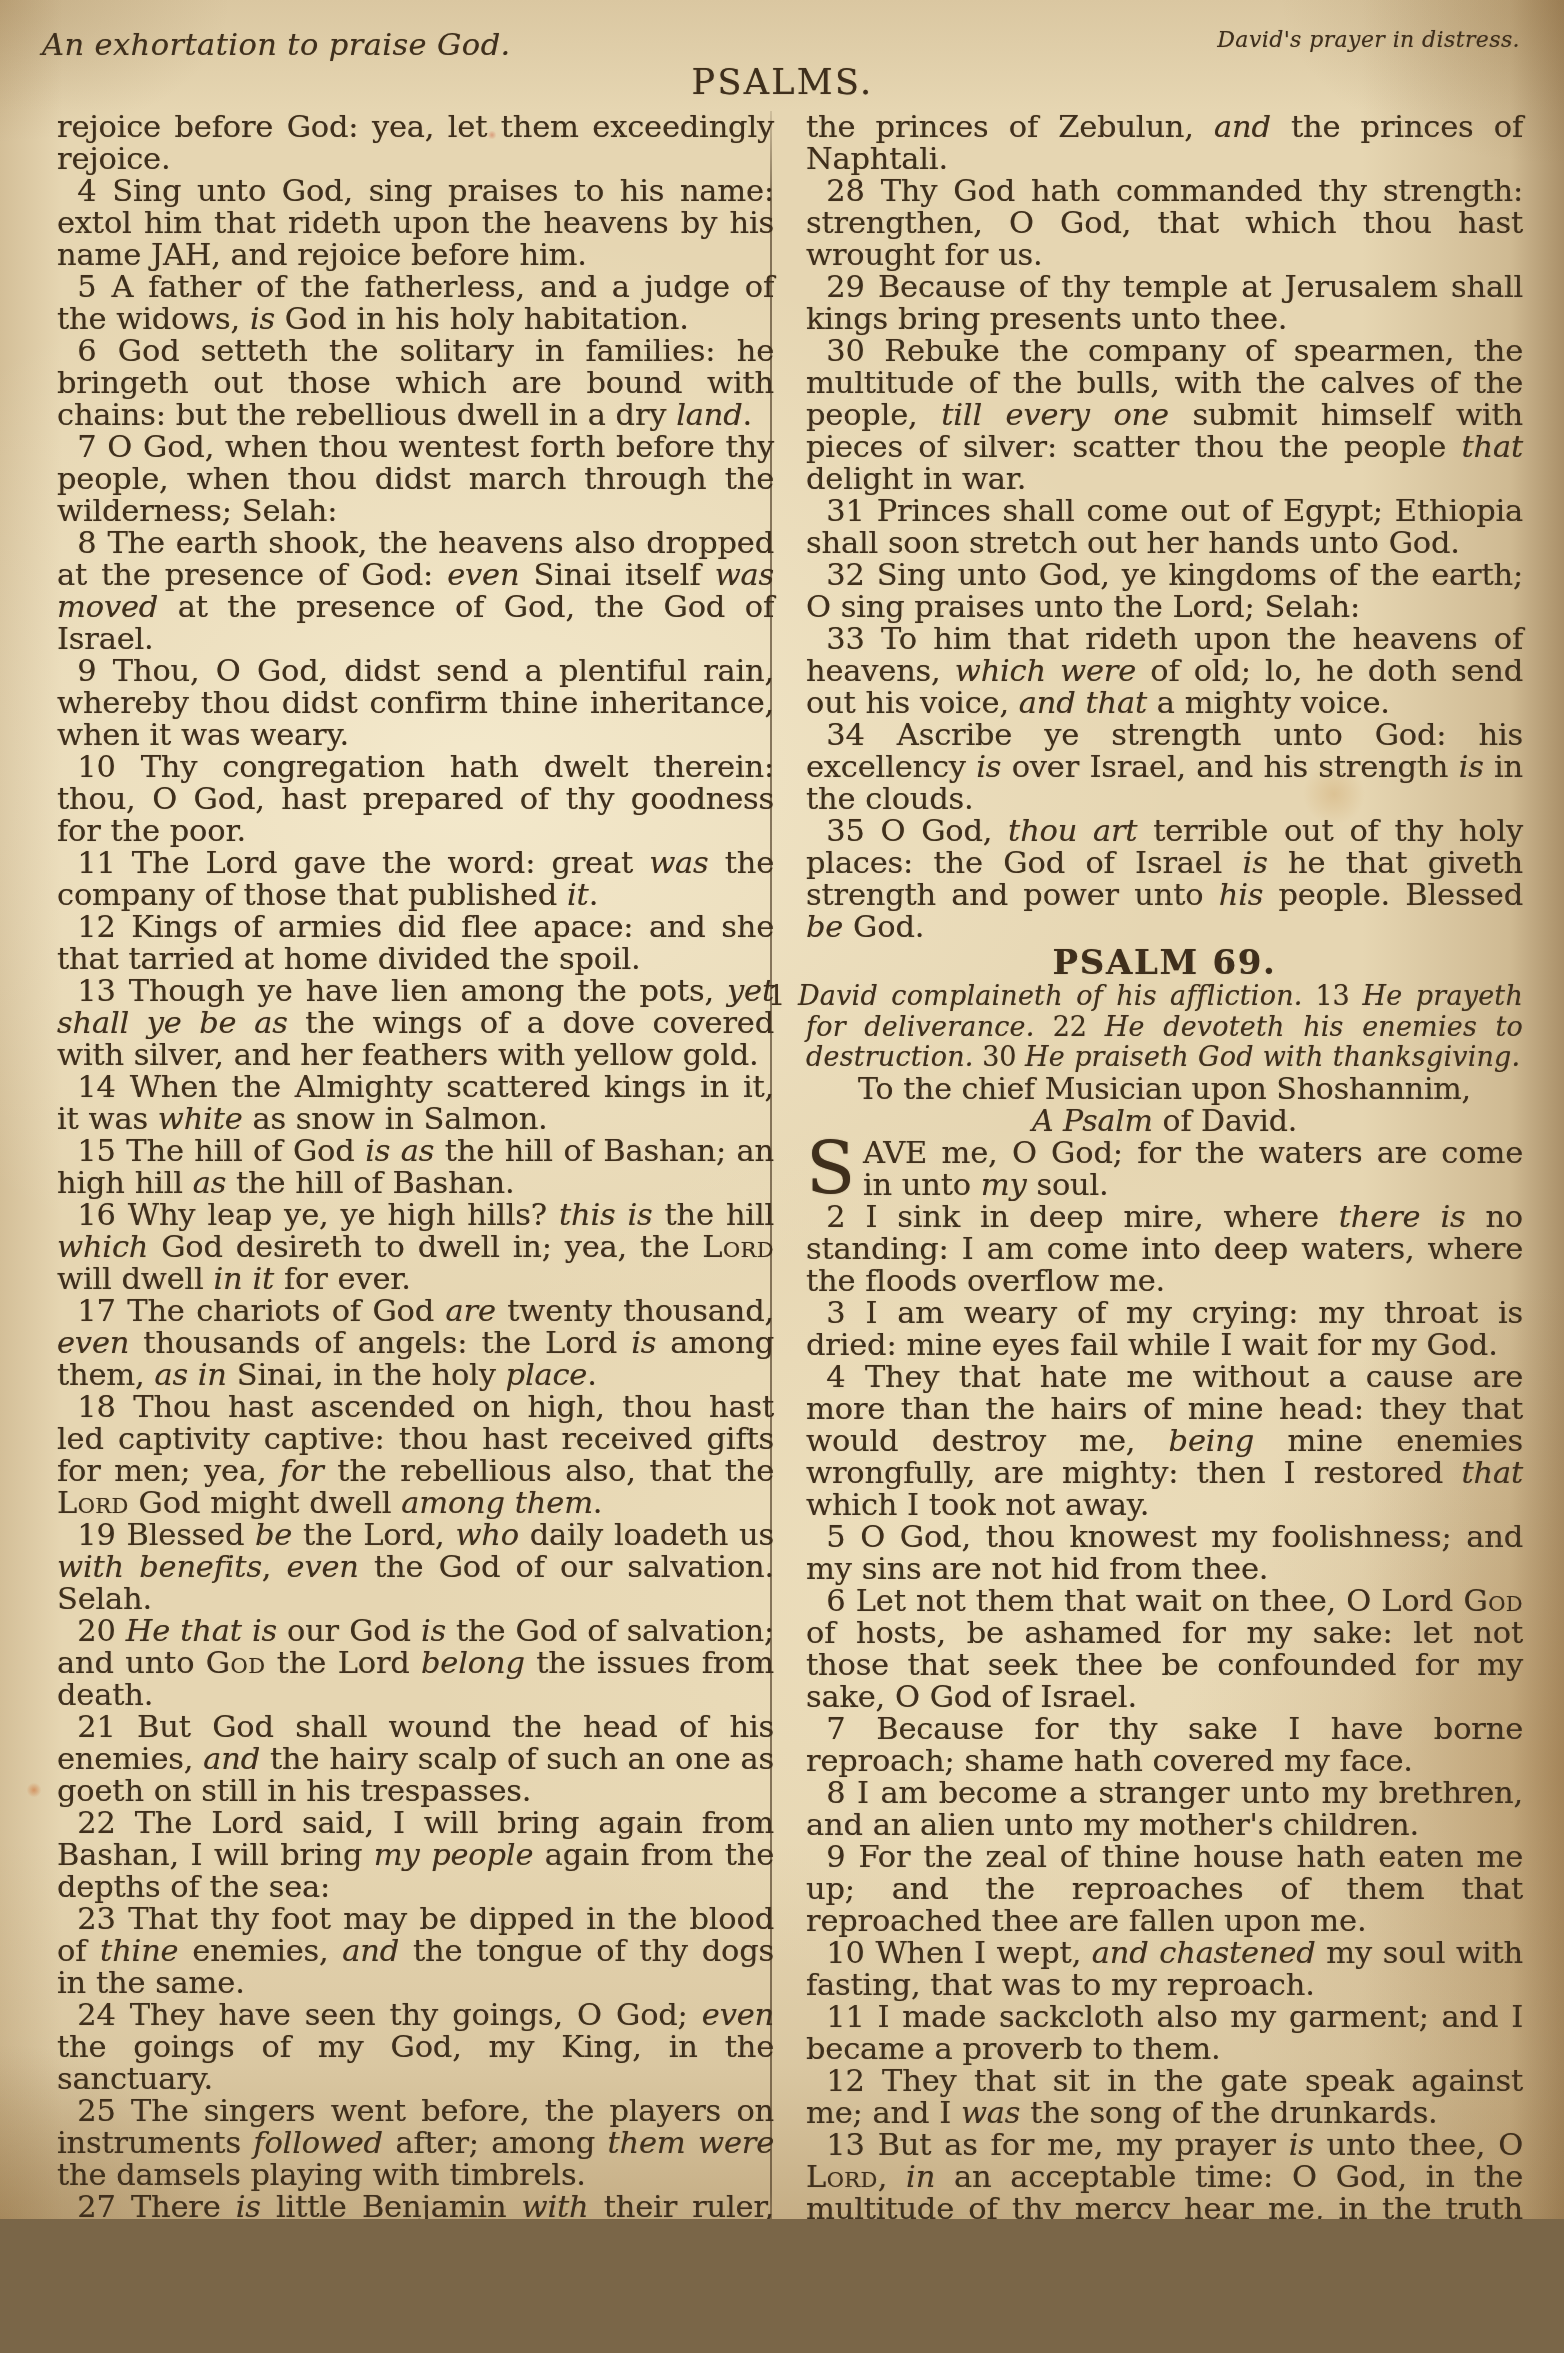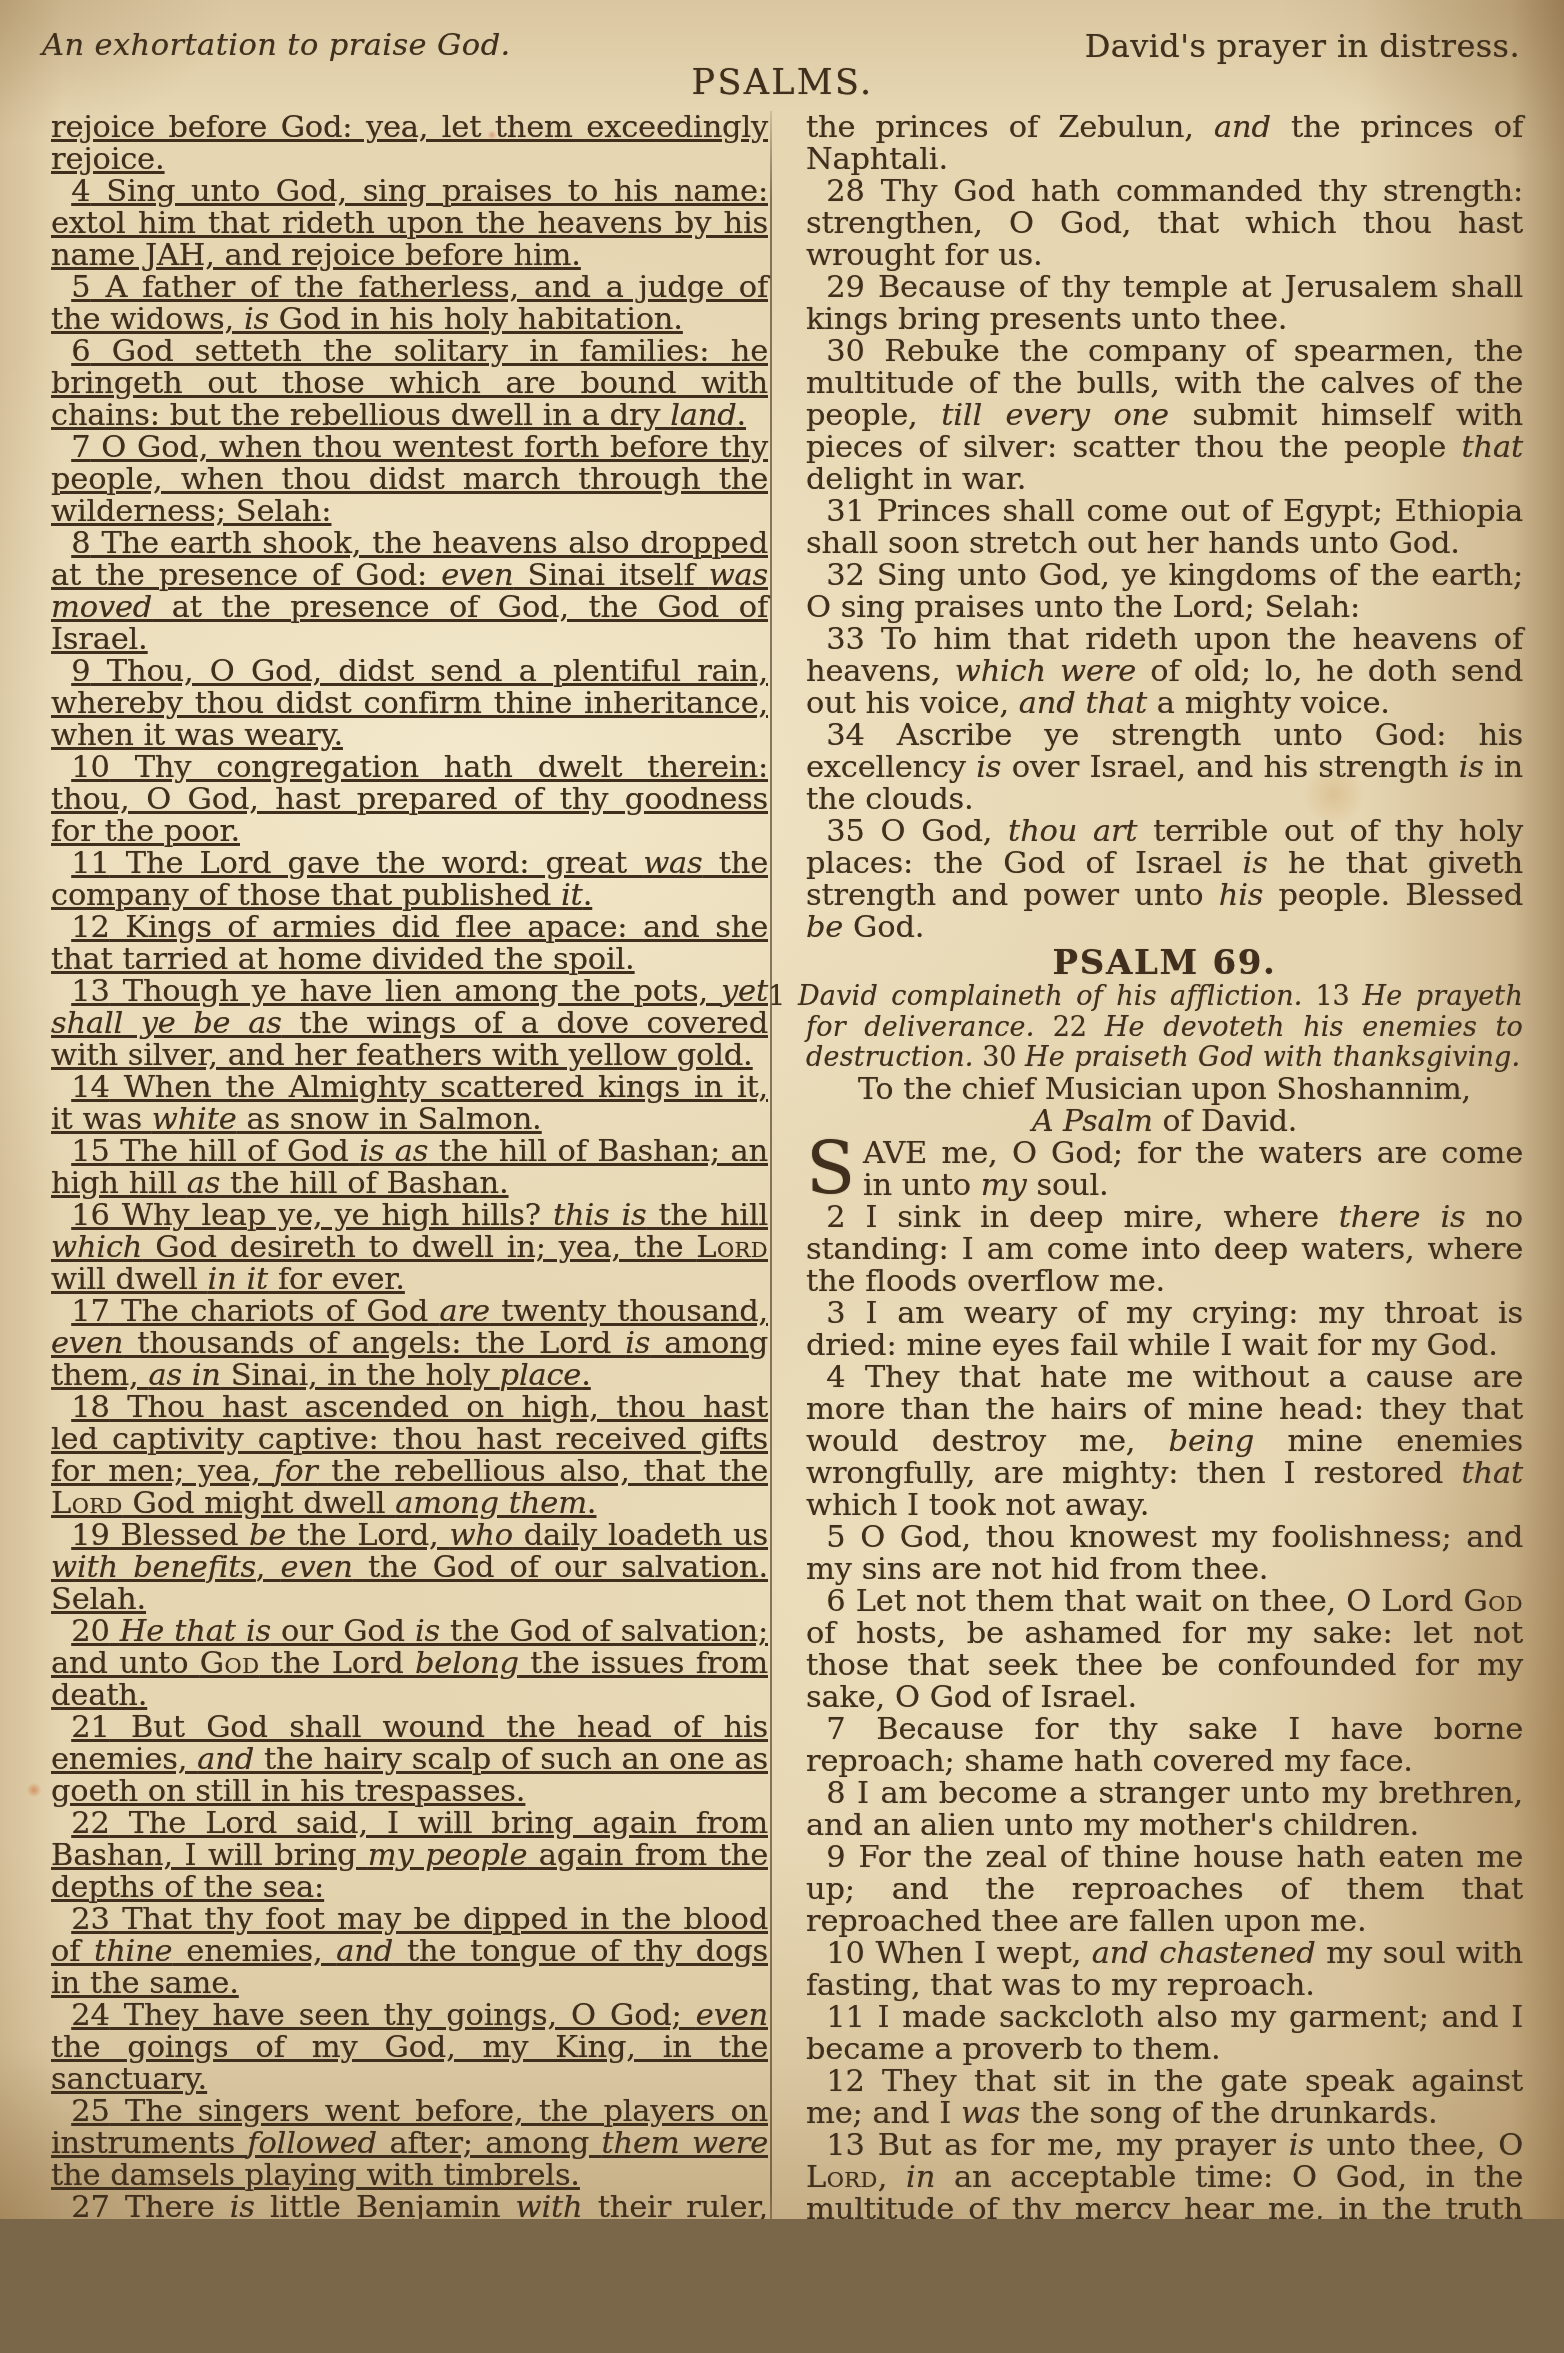--- a/index.html
+++ b/index.html
@@ -27,33 +27,33 @@
       radial-gradient(ellipse 407px 235px at 100% 0%, rgba(128,94,48,0.28), rgba(128,94,48,0) 70%),
       radial-gradient(ellipse 548px 704px at 100% 80%, rgba(150,106,52,0.30), rgba(150,106,52,0) 70%),
       linear-gradient(90deg, rgba(146,108,58,0.22) 0%, rgba(146,108,58,0) 4%),
       linear-gradient(270deg, rgba(110,74,32,0.50) 0%, rgba(134,96,46,0.24) 3.5%, rgba(134,96,46,0) 13%),
       linear-gradient(180deg, rgba(146,108,58,0.14) 0%, rgba(146,108,58,0) 5%),
       linear-gradient(0deg, rgba(134,96,46,0.34) 0%, rgba(134,96,46,0.12) 7%, rgba(134,96,46,0) 17%);
   }
   .running-head{position:absolute;top:22px;left:0;width:100%;height:55px;}
   .rh-left{position:absolute;left:42px;top:4.7px;font-style:italic;font-size:30.5px;letter-spacing:0.4px;}
   .rh-center{position:absolute;left:50%;transform:translateX(-50%);top:0;font-size:35px;letter-spacing:2.3px;text-shadow:0 0 0.9px rgba(63,47,28,0.65);margin-top:40px;}
-  .rh-right{position:absolute;right:45px;top:4.7px;font-size:32px;letter-spacing:0.4px;}
+  .rh-right{position:absolute;right:45px;top:4.7px;font-style:italic;font-size:22px;letter-spacing:0.4px;}
   .col-divider{
     position:absolute;left:770px;top:111px;width:1.6px;height:2166px;
     background:linear-gradient(180deg, rgba(70,52,30,0.15), rgba(70,52,30,0.62) 4%, rgba(70,52,30,0.62) 96%, rgba(70,52,30,0.15));
   }
   .col{
     position:absolute;top:111px;width:717px;
     font-size:30.5px;line-height:32px;
     text-align:justify;
     letter-spacing:-0.2px;
     word-spacing:0.4px;
   }
-  .col-left{left:51px;text-decoration:underline;}
+  .col-left{left:57px;}
   .col-right{left:806px;}
   .col p,.col h2{margin:0;padding:0;}
   .vs{text-indent:20.3px;}
   .cont{text-indent:0;}
   .vn{display:inline;}
   .sc{font-variant:small-caps;letter-spacing:0.4px;}
   .psalm-title{
     font-size:34px;font-weight:bold;text-align:center;text-indent:0;
     letter-spacing:1.6px;margin:9.4px 0 7.8px 0;line-height:38px;
     text-shadow:0 0 0.9px rgba(63,47,28,0.6);

